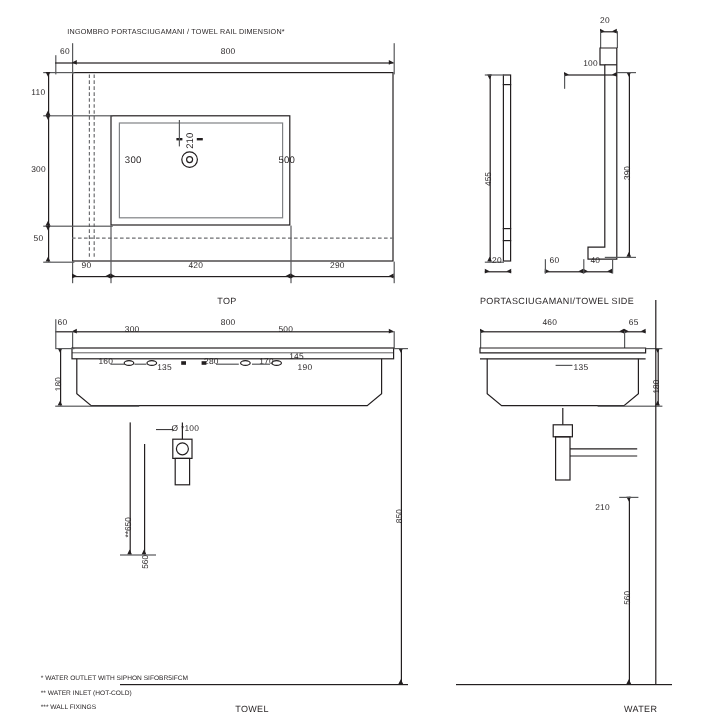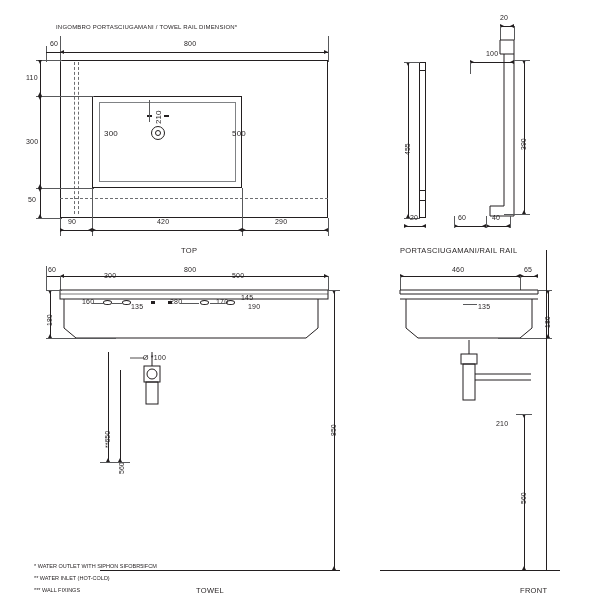--- a/index.html
+++ b/index.html
@@ -153,21 +153,21 @@
   <div class="arrowR" style="left:454px;top:224px;"></div>
   <div class="arrowL" style="left:482px;top:224px;"></div>
   <div class="arrowR" style="left:486px;top:224px;"></div>
   <div class="arrowL" style="left:506px;top:224px;"></div>
   <div class="dim" style="left:458px;top:214px;">60</div>
   <div class="dim" style="left:492px;top:214px;">40</div>
   <div class="ln v thin" style="left:454px;top:216px;height:12px;"></div>
   <div class="ln v thin" style="left:486px;top:216px;height:12px;"></div>
   <div class="ln v thin" style="left:510px;top:216px;height:12px;"></div>
 
-  <div class="ttl" style="left:400px;top:246px;">PORTASCIUGAMANI/RAIL RAIL</div>
+  <div class="ttl" style="left:400px;top:246px;">PORTASCIUGAMANI/TOWEL SIDE</div>
 
   <div class="ln h" style="left:46px;top:276px;width:14px;"></div>
   <div class="dim" style="left:48px;top:266px;">60</div>
   <div class="ln h" style="left:60px;top:276px;width:268px;"></div>
   <div class="arrowL" style="left:60px;top:274px;"></div>
   <div class="arrowR" style="left:324px;top:274px;"></div>
   <div class="dim" style="left:184px;top:266px;">800</div>
   <div class="dim" style="left:104px;top:272px;">300</div>
   <div class="dim" style="left:232px;top:272px;">500</div>
   <div class="ln v thin" style="left:60px;top:276px;height:14px;"></div>
@@ -273,15 +273,15 @@
 
   <div class="ln v" style="left:546px;top:250px;height:320px;"></div>
   <div class="ln h" style="left:380px;top:570px;width:180px;"></div>
 
   <div class="ln v" style="left:524px;top:414px;height:156px;"></div>
   <div class="arrowD" style="left:522px;top:414px;"></div>
   <div class="arrowU" style="left:522px;top:566px;"></div>
   <div class="ln h thin" style="left:516px;top:414px;width:16px;"></div>
   <div class="dimv" style="left:520px;top:504px;">560</div>
 
-  <div class="ttl" style="left:520px;top:586px;">FRONT</div>
+  <div class="ttl" style="left:520px;top:586px;">WATER</div>
 
 </div>
 
 </body></html>

